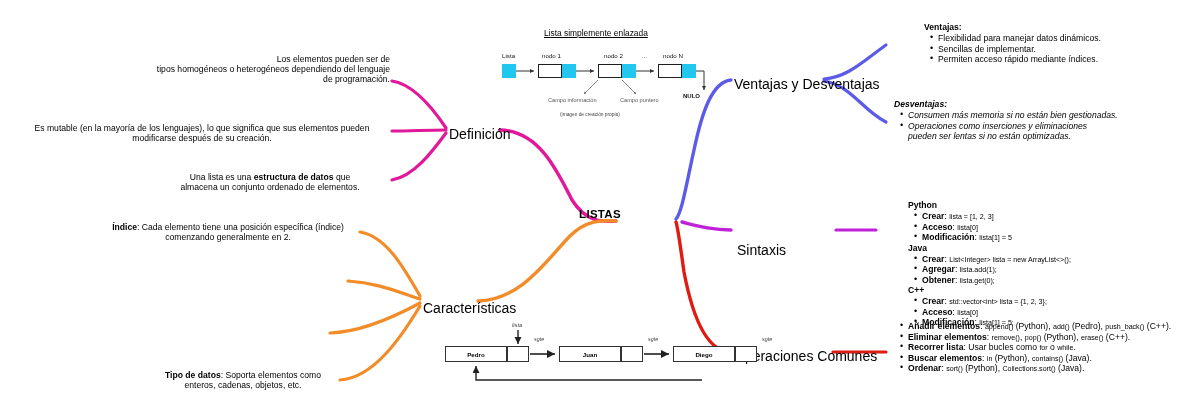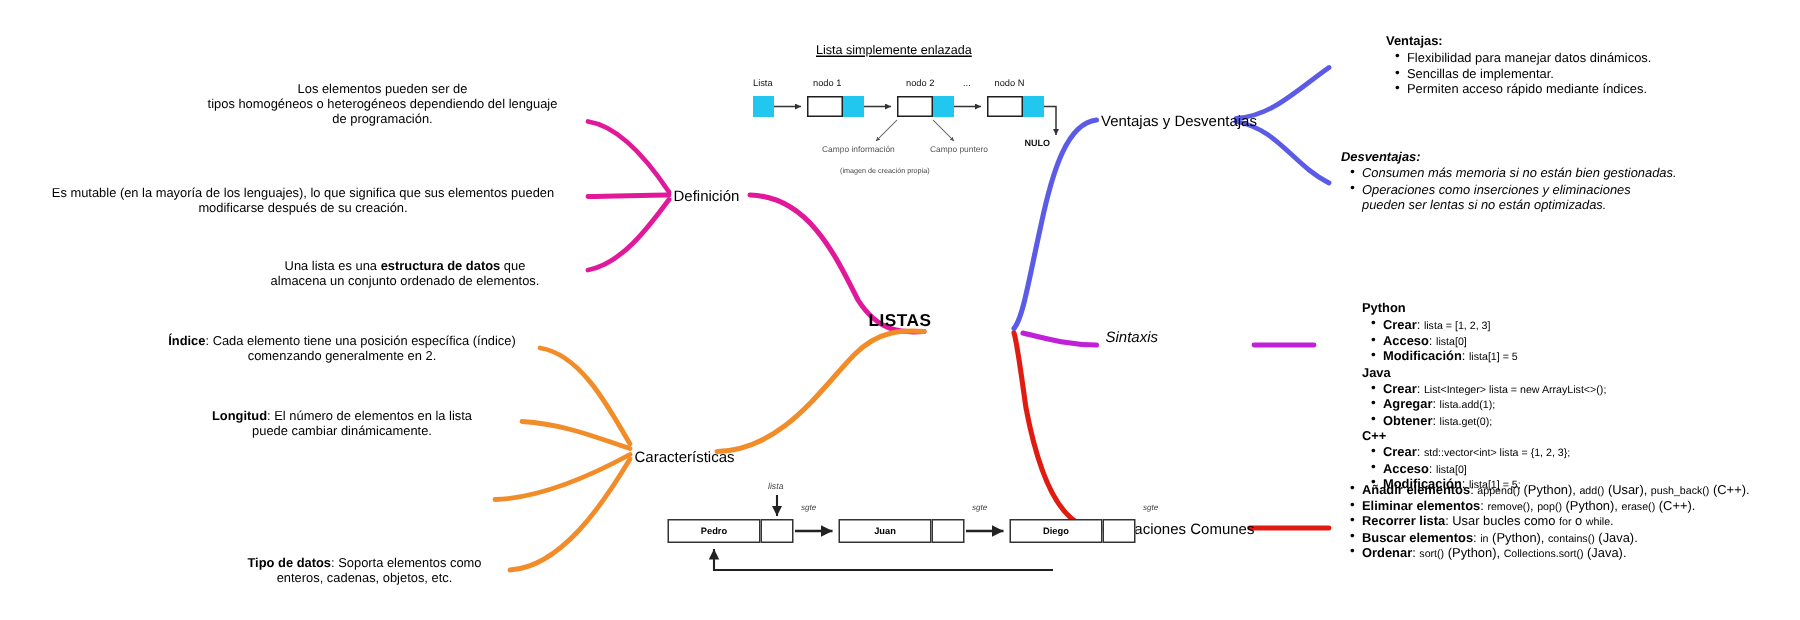--- a/index.html
+++ b/index.html
@@ -1,21 +1,21 @@
 <!DOCTYPE html>
 <html><head>
 <meta charset="utf-8">
 <style>
   html,body{margin:0;padding:0;background:#ffffff;}
   body{width:1200px;height:413px;position:relative;overflow:hidden;
        font-family:"Liberation Sans", sans-serif;color:#000;}
   #canvas{position:absolute;inset:0;width:1200px;height:413px;}
   svg.links{position:absolute;left:0;top:0;width:1200px;height:413px;pointer-events:none;}
   .center-node{position:absolute;font-weight:bold;font-size:11.5px;letter-spacing:.3px;}
-  .branch-label{position:absolute;font-size:10px;white-space:nowrap;text-align:right;}
+  .branch-label{position:absolute;font-size:14px;white-space:nowrap;text-align:right;}
   .leaf{position:absolute;font-size:8.6px;}
   .leaf.c{text-align:center;}
   b{font-weight:bold;}
   .bullets{position:absolute;font-size:8.6px;}
   .bullets .hd{font-weight:bold;margin-bottom:1px;}
   .bullets ul{margin:0;padding:0 0 0 9px;list-style:none;}
   .bullets li{position:relative;padding-left:5px;margin:0 0 .5px 0;}
   .bullets li:before{content:"\2022";position:absolute;left:-3px;top:-1px;font-size:9px;}
   .mono{font-size:7.1px;}
   .diag{position:absolute;}
@@ -71,48 +71,44 @@
       <path d="M886,352 C862,352 848,352 833,352" stroke-width="3.2"></path>
       <path d="M731,352 C706,352 692,314 684,272 C680,244 678,228 676,222" stroke-width="3.4"></path>
     </g>
   </svg>
 
   <div class="center-node" style="left:600px;top:214px;transform:translate(-50%,-50%);">LISTAS</div>
 
   <div class="branch-label" style="left:449px;top:126px;">Definición</div>
   <div class="branch-label" style="left:423px;top:300px;">Características</div>
   <div class="branch-label" style="left:734px;top:76px;">Ventajas y Desventajas</div>
-  <div class="branch-label" style="left:737px;top:220px;font-style:italic;">Sintaxis</div>
+  <div class="branch-label" style="left:737px;top:242px;">Sintaxis</div>
   <div class="branch-label" style="left:734px;top:348px;">Operaciones Comunes</div>
 
-  <div class="leaf c" style="left:120px;top:54px;width:270px;">
+  <div class="leaf c" style="left:120px;top:54px;width:270px;text-align:right;">
     <div>Los elementos pueden ser de</div>
     <div>tipos homogéneos o heterogéneos dependiendo del lenguaje</div>
     <div>de programación.</div>
   </div>
 
   <div class="leaf c" style="left:14px;top:123px;width:376px;">
     <div>Es mutable (en la mayoría de los lenguajes), lo que significa que sus elementos pueden</div>
     <div>modificarse después de su creación.</div>
   </div>
 
   <div class="leaf c" style="left:150px;top:172px;width:240px;">
     <div><span>Una lista es una </span><b>estructura de datos</b><span> que</span></div>
     <div>almacena un conjunto ordenado de elementos.</div>
   </div>
 
   <div class="leaf c" style="left:98px;top:222px;width:260px;">
     <div><b>Índice</b><span>: Cada elemento tiene una posición específica (índice)</span></div>
     <div>comenzando generalmente en 2.</div>
   </div>
 
-  <div class="leaf c" style="left:110px;top:272px;width:236px;">
-    <div><b>Longitud</b><span>: El número de elementos en la lista</span></div>
-    <div>puede cambiar dinámicamente.</div>
-  </div>
 
 
   <div class="leaf c" style="left:148px;top:370px;width:190px;">
     <div><b>Tipo de datos</b><span>: Soporta elementos como</span></div>
     <div>enteros, cadenas, objetos, etc.</div>
   </div>
 
   <div class="bullets" style="left:924px;top:22px;width:300px;">
     <div class="hd">Ventajas:</div>
     <ul>
@@ -149,21 +145,21 @@
     <div class="hd">C++</div>
     <ul>
       <li><b>Crear</b>: <span class="mono">std::vector&lt;int&gt; lista = {1, 2, 3};</span></li>
       <li><b>Acceso</b>: <span class="mono">lista[0]</span></li>
       <li><b>Modificación</b>: <span class="mono">lista[1] = 5;</span></li>
     </ul>
   </div>
 
   <div class="bullets" style="left:894px;top:321px;width:300px;">
     <ul>
-      <li><b>Añadir elementos</b><span>: </span><span class="mono">append()</span><span> (Python), </span><span class="mono">add()</span><span> (Usar), </span><span class="mono">push_back()</span><span> (C++).</span></li>
+      <li><b>Añadir elementos</b><span>: </span><span class="mono">append()</span><span> (Python), </span><span class="mono">add()</span><span> (Pedro), </span><span class="mono">push_back()</span><span> (C++).</span></li>
       <li><b>Eliminar elementos</b><span>: </span><span class="mono">remove()</span><span>, </span><span class="mono">pop()</span><span> (Python), </span><span class="mono">erase()</span><span> (C++).</span></li>
       <li><b>Recorrer lista</b><span>: Usar bucles como </span><span class="mono">for</span><span> o </span><span class="mono">while</span><span>.</span></li>
       <li><b>Buscar elementos</b><span>: </span><span class="mono">in</span><span> (Python), </span><span class="mono">contains()</span><span> (Java).</span></li>
       <li><b>Ordenar</b><span>: </span><span class="mono">sort()</span><span> (Python), </span><span class="mono">Collections.sort()</span><span> (Java).</span></li>
     </ul>
   </div>
 
   <div class="diag" style="left:500px;top:28px;width:220px;height:100px;">
     <div class="diag-title" style="position:absolute;left:12px;top:0px;margin-left:32px;">Lista simplemente enlazada</div>
 

